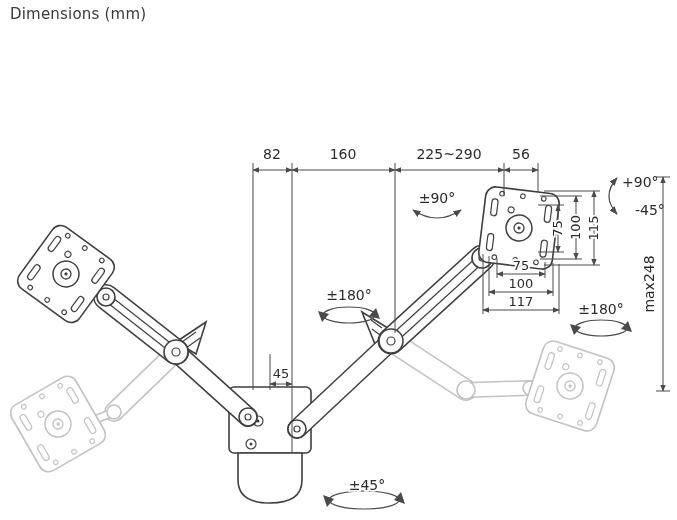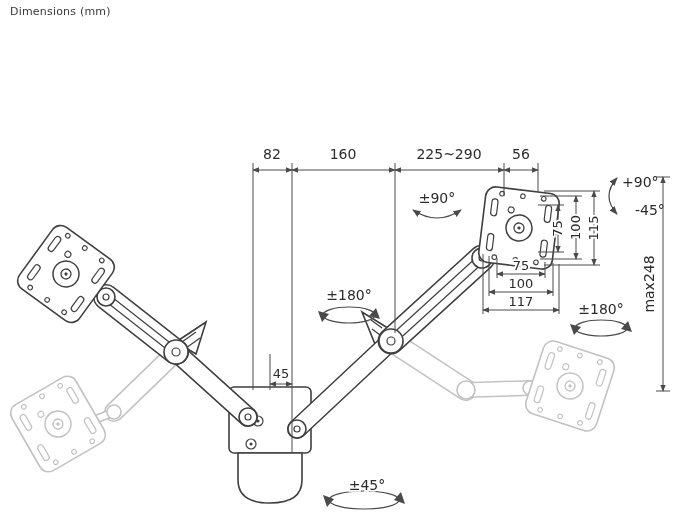--- a/index.html
+++ b/index.html
@@ -1,16 +1,16 @@
 <!DOCTYPE html>
 <html><head>
 <meta charset="utf-8">
 <style>
   html,body{margin:0;padding:0;background:#ffffff;width:677px;height:520px;overflow:hidden;position:relative;}
-  #title{position:absolute;top:5px;left:10px;font-family:"DejaVu Sans",sans-serif;font-size:11px;font-weight:500;color:#3a3a3a;letter-spacing:.2px;}
+  #title{position:absolute;top:5px;left:10px;font-family:"DejaVu Sans",sans-serif;font-size:15px;font-weight:500;color:#3a3a3a;letter-spacing:.2px;}
   svg{position:absolute;top:0;left:0;}
   text{font-family:"DejaVu Sans",sans-serif;fill:#2b2b2b;stroke:#ffffff;stroke-width:3.5px;paint-order:stroke;}
   .t14{font-size:14px}
   .t13{font-size:13px}
   .mid{text-anchor:middle}
   .solid{color:#3f3f3f}
   .ghost{color:#c2c2c2}
   .outline{stroke:currentColor;fill:#fff;stroke-width:1.6}
   .thin{stroke:currentColor;fill:none;stroke-width:1.2}
   .capD{stroke:currentColor;fill:none;stroke-linecap:round}

